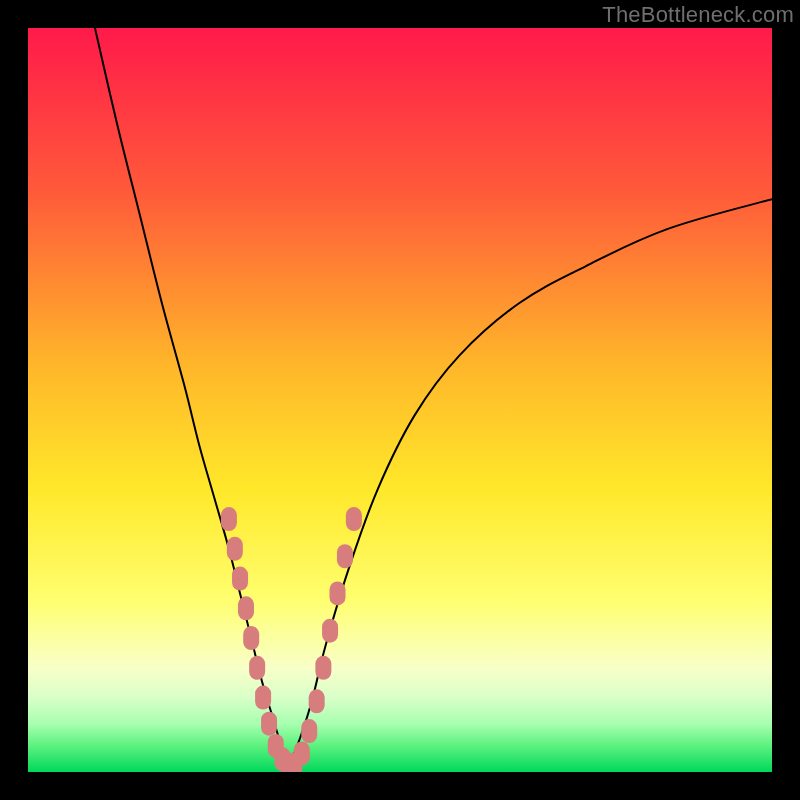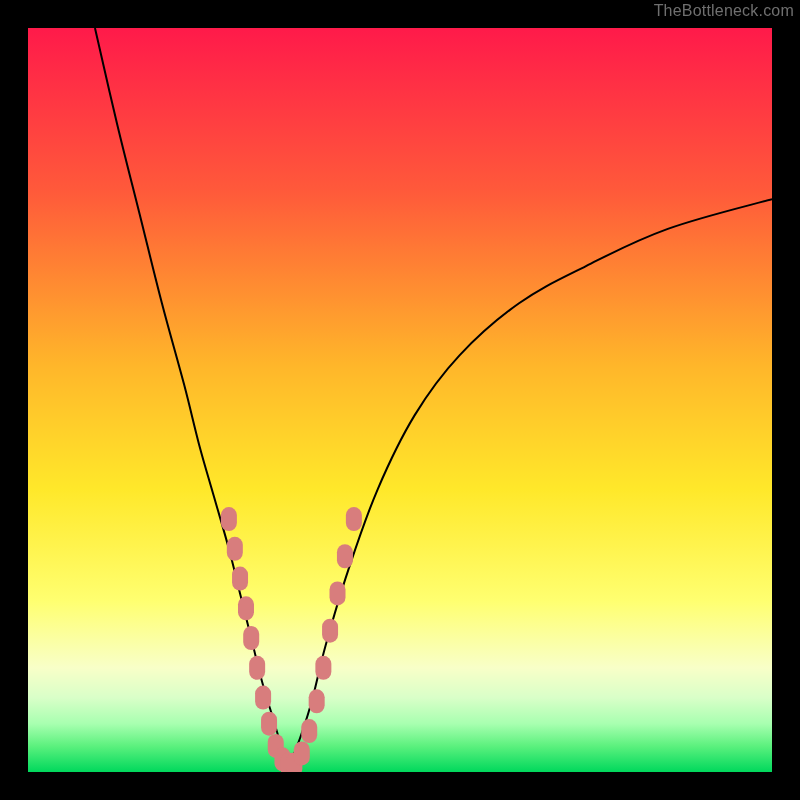--- a/index.html
+++ b/index.html
@@ -15,21 +15,21 @@
     width: 800px;
     height: 800px;
     background: #000;
     position: relative;
   }
   .attribution {
     position: absolute;
     top: 2px;
     right: 6px;
     color: #6f6f6f;
-    font-size: 16px;
+    font-size: 22px;
     font-weight: 400;
     letter-spacing: 0.2px;
     z-index: 10;
   }
   .plot-wrap {
     position: absolute;
     left: 28px;
     top: 28px;
     width: 744px;
     height: 744px;

